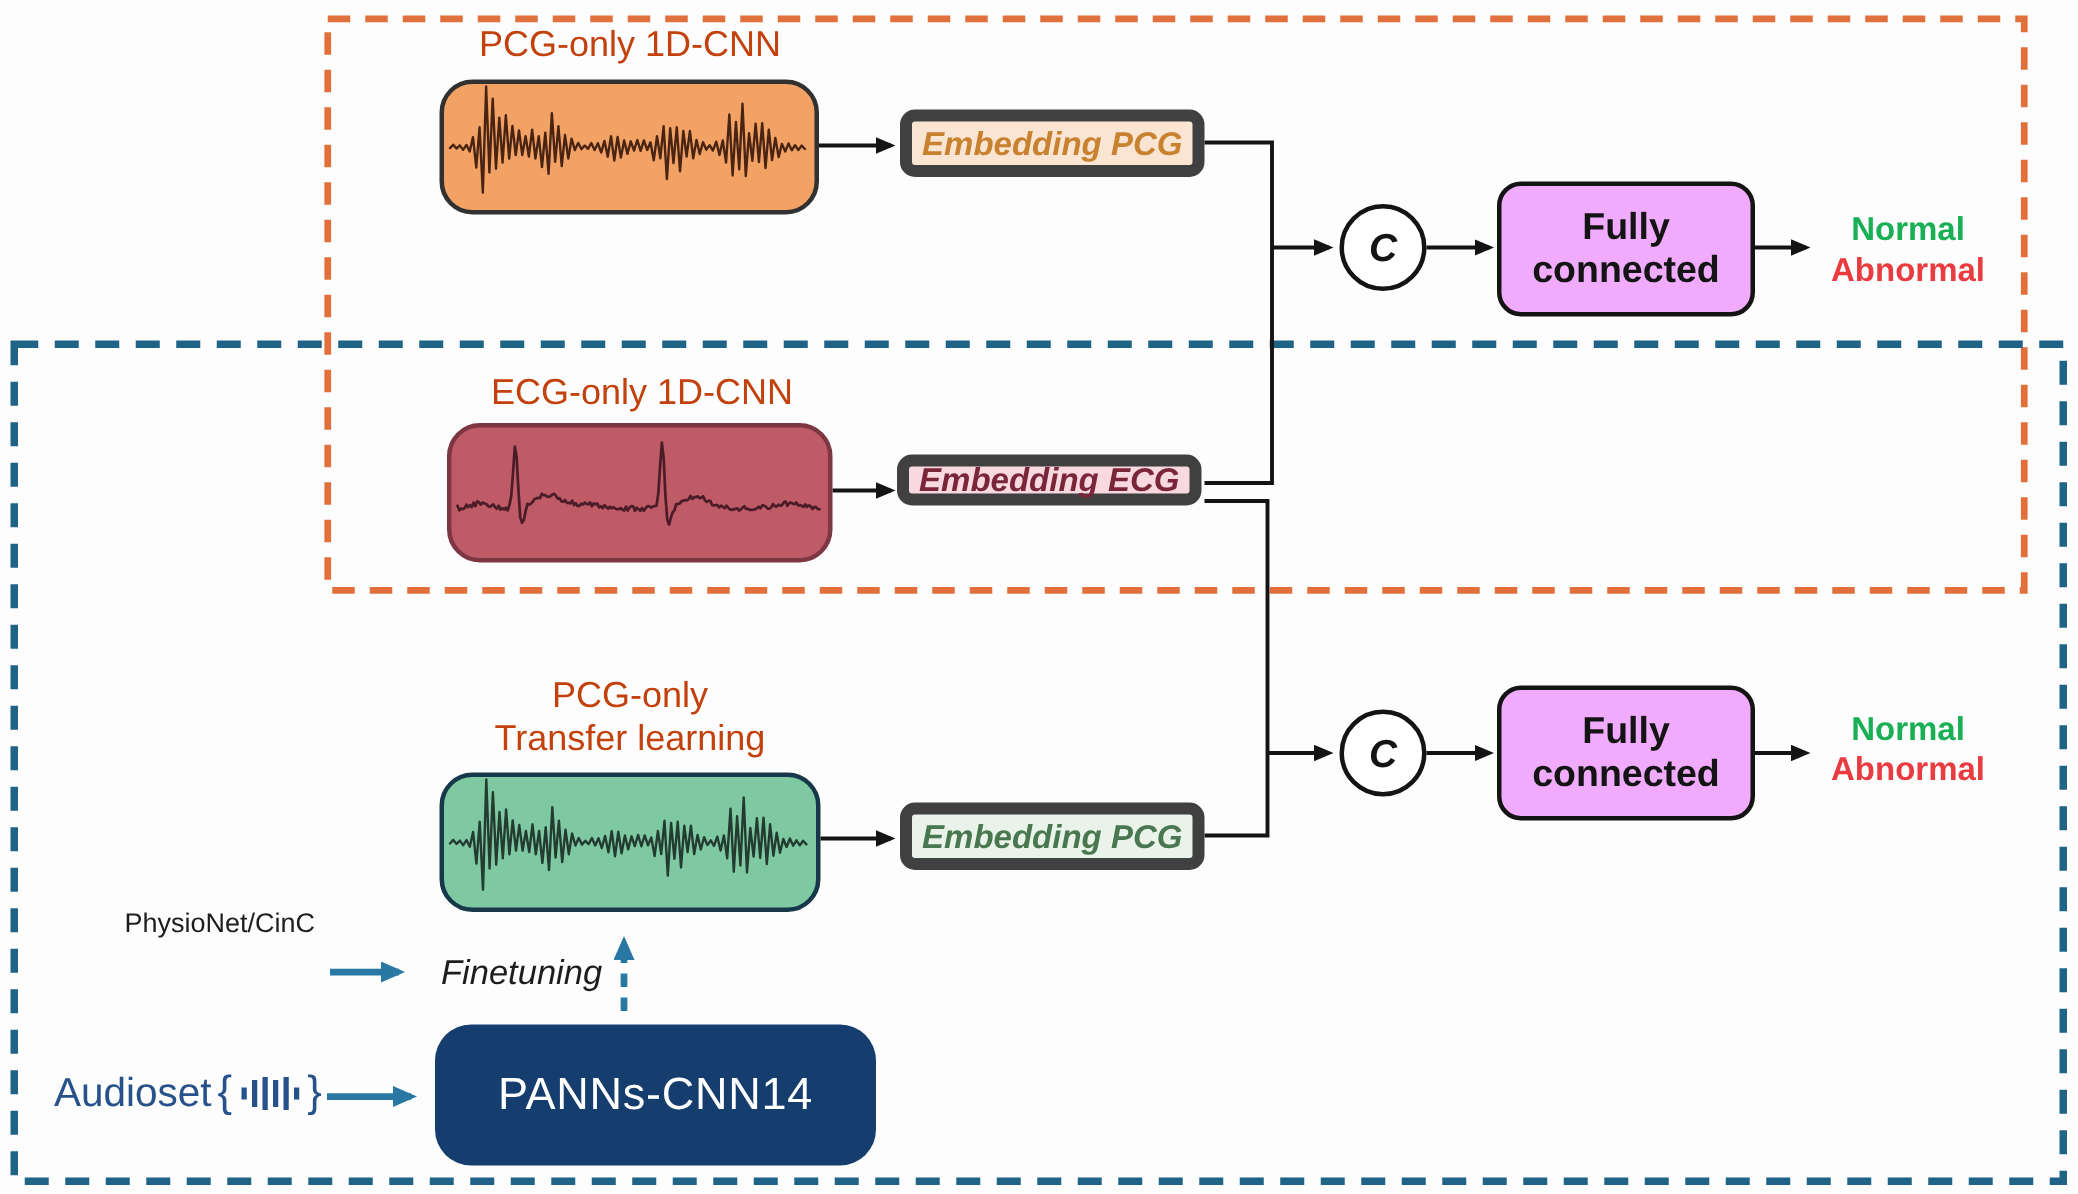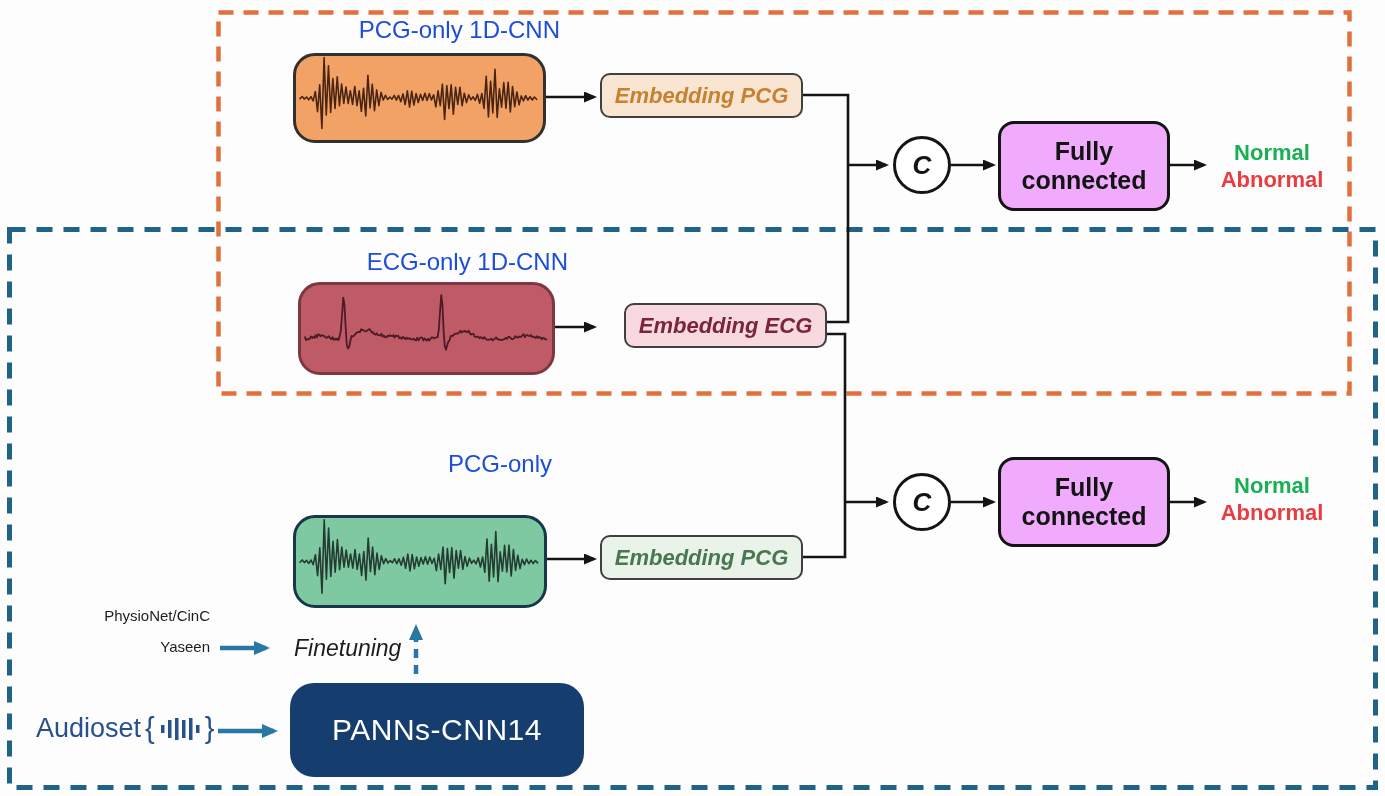--- a/index.html
+++ b/index.html
@@ -1,42 +1,42 @@
 <!DOCTYPE html>
 <html><head>
 <meta charset="utf-8">
 <style>
   html,body{margin:0;padding:0;background:#ffffff;font-family:"Liberation Sans",sans-serif;}
   .canvas{position:relative;width:1385px;height:796px;background:#fdfdfd;overflow:hidden;}
   .overlay{position:absolute;left:0;top:0;z-index:1;}
   .node{position:absolute;z-index:2;box-sizing:border-box;}
-  .title{color:#1d4ed8;font-size:24px;text-align:right;line-height:29px;}
+  .title{color:#c2410c;font-size:24px;text-align:center;line-height:29px;}
   .wavebox{border-radius:22px;overflow:hidden;}
   .wavebox svg{display:block;width:100%;height:100%;}
   .wavebox polyline{fill:none;stroke-width:1.6;stroke-linejoin:round;stroke-linecap:round;}
   #wavebox-pcg{background:#F2A264;border:3px solid #313131;}
   #wavebox-pcg polyline{stroke:#492413;}
   #wavebox-ecg{background:#BE5B66;border:3px solid #7D3743;}
   #wavebox-ecg polyline{stroke:#4A1C28;stroke-width:1.8;}
   #wavebox-transfer{background:#7FC9A2;border:3px solid #16384A;}
   #wavebox-transfer polyline{stroke:#233B31;}
-  .embed{border-radius:10px;border:2px solid #404040;display:flex;align-items:center;justify-content:center;
+  .embed{border-radius:10px;border:8px solid #404040;display:flex;align-items:center;justify-content:center;
          font-size:22px;font-weight:700;font-style:italic;}
   .embed-pcg{background:#FAE4D2;color:#C8812F;}
   .embed-ecg{background:#F9D9E0;color:#7A2638;}
   .embed-transfer{background:#E9F3E9;color:#49774F;}
   .concat{width:58px;height:58px;border-radius:50%;border:3px solid #141414;background:#fff;
           display:flex;align-items:center;justify-content:center;
           font-size:26px;font-weight:700;font-style:italic;color:#141414;}
   .fc{border-radius:16px;border:3px solid #141414;background:#f0abfc;display:flex;flex-direction:column;
       align-items:center;justify-content:center;font-size:25px;font-weight:700;color:#141414;line-height:29px;}
   .outputs{display:flex;flex-direction:column;text-align:center;font-size:22px;font-weight:700;line-height:27px;}
   .normal{color:#19AF54;}
   .abnormal{color:#E93C40;}
-  .datasets{text-align:right;font-size:15px;line-height:31px;color:#1d1d1d;}
+  .datasets{text-align:right;font-size:18px;line-height:31px;color:#1d1d1d;}
   .finetuning{font-style:italic;font-size:23px;color:#1d1d1d;}
   .audioset{display:flex;align-items:center;font-size:27px;color:#27518B;font-weight:500;}
   .audioset .brace{font-size:29px;font-weight:400;margin:0 4px;color:#27518B;}
   .panns{border-radius:24px;background:#153E6F;color:#ffffff;display:flex;align-items:center;
          justify-content:center;font-size:30px;font-weight:500;letter-spacing:.5px;}
 </style>
 </head>
 <body>
 
 <div class="canvas">
@@ -101,49 +101,49 @@
   </div>
 
   <div class="node title" style="left:288px;top:247px;width:280px;">ECG-only 1D-CNN</div>
 
   <div class="node wavebox" id="wavebox-ecg" style="left:298px;top:282px;width:257px;height:93px;">
     <svg viewBox="0 0 252 88" preserveAspectRatio="none">
       <polyline id="wave-ecg" points="4.0,52.7 5.2,55.8 6.4,54.6 7.6,55.1 8.8,54.3 10.0,52.1 11.2,53.7 12.4,52.3 13.6,53.6 14.8,50.7 16.0,53.0 17.2,49.8 18.4,50.4 19.6,52.0 20.8,50.6 22.0,51.2 23.2,51.5 24.4,52.9 25.6,53.5 26.8,52.7 28.0,51.9 29.2,53.8 30.4,54.8 31.6,52.7 32.8,55.4 34.0,54.4 35.2,55.3 36.4,54.1 37.6,55.9 38.8,52.2 40.0,46.2 41.2,30.3 42.4,12.9 43.6,19.7 44.8,42.2 46.0,60.6 47.2,64.3 48.4,62.5 49.6,56.4 50.8,51.5 52.0,52.1 53.2,51.3 54.4,50.0 55.6,48.2 56.8,47.9 58.0,47.4 59.2,47.7 60.4,44.8 61.6,45.6 62.8,45.6 64.0,46.6 65.2,46.8 66.4,46.2 67.6,45.1 68.8,44.7 70.0,46.2 71.2,48.1 72.4,47.7 73.6,49.8 74.8,50.1 76.0,48.8 77.2,50.8 78.4,50.8 79.6,51.2 80.8,49.3 82.0,52.3 83.2,51.1 84.4,52.9 85.6,52.9 86.8,51.4 88.0,52.0 89.2,50.7 90.4,51.5 91.6,51.8 92.8,50.6 94.0,53.1 95.2,51.2 96.4,51.8 97.6,51.3 98.8,53.9 100.0,53.1 101.2,54.4 102.4,52.4 103.6,53.6 104.8,54.7 106.0,53.3 107.2,54.6 108.4,53.7 109.6,54.5 110.8,55.1 112.0,55.1 113.2,54.3 114.4,55.5 115.6,56.0 116.8,53.3 118.0,56.0 119.2,54.0 120.4,53.0 121.6,53.2 122.8,56.1 124.0,54.1 125.2,55.1 126.4,56.2 127.6,54.3 128.8,56.1 130.0,54.4 131.2,53.0 132.4,53.1 133.6,54.0 134.8,53.3 136.0,53.0 137.2,52.8 138.4,44.7 139.6,26.4 140.8,10.2 142.0,20.4 143.2,46.2 144.4,62.1 145.6,65.5 146.8,60.9 148.0,57.2 149.2,55.9 150.4,51.6 151.6,51.6 152.8,51.2 154.0,49.7 155.2,49.3 156.4,48.9 157.6,49.2 158.8,48.2 160.0,46.2 161.2,48.2 162.4,47.0 163.6,47.0 164.8,46.4 166.0,47.6 167.2,47.3 168.4,46.3 169.6,49.0 170.8,50.2 172.0,49.4 173.2,49.5 174.4,52.2 175.6,52.6 176.8,52.3 178.0,52.3 179.2,53.9 180.4,52.7 181.6,53.4 182.8,54.4 184.0,52.7 185.2,54.1 186.4,55.2 187.6,55.6 188.8,55.2 190.0,54.9 191.2,54.4 192.4,56.0 193.6,55.4 194.8,54.0 196.0,53.1 197.2,54.9 198.4,54.8 199.6,55.6 200.8,55.5 202.0,55.5 203.2,55.2 204.4,54.5 205.6,53.4 206.8,54.5 208.0,52.5 209.2,52.6 210.4,53.4 211.6,54.7 212.8,54.8 214.0,53.8 215.2,51.7 216.4,52.9 217.6,53.4 218.8,52.0 220.0,52.7 221.2,52.4 222.4,50.5 223.6,49.8 224.8,52.8 226.0,51.0 227.2,50.6 228.4,51.3 229.6,51.8 230.8,50.6 232.0,52.5 233.2,52.3 234.4,52.8 235.6,53.6 236.8,51.8 238.0,53.6 239.2,52.5 240.4,53.1 241.6,55.0 242.8,53.5 244.0,53.7 245.2,55.0 246.4,55.1"></polyline>
     </svg>
   </div>
 
-  <div class="node embed embed-ecg" style="left:624px;top:303px;width:203px;height:45px;">Embedding ECG</div>
+  <div class="node embed embed-ecg" style="left:598px;top:303px;width:203px;height:34px;">Embedding ECG</div>
 
   <div class="node concat" style="left:893px;top:473px;">C</div>
 
   <div class="node fc" style="left:998px;top:457px;width:172px;height:90px;">
     <span>Fully</span>
     <span>connected</span>
   </div>
 
   <div class="node outputs" style="left:1208px;top:472px;width:128px;">
     <span class="normal">Normal</span>
     <span class="abnormal">Abnormal</span>
   </div>
 
   <div class="node title" style="left:288px;top:449px;width:264px;">
     <div>PCG-only</div>
+    <div>Transfer learning</div>
   </div>
 
   <div class="node wavebox" id="wavebox-transfer" style="left:293px;top:515px;width:254px;height:93px;">
     <svg viewBox="0 0 248 88" preserveAspectRatio="none">
       <polyline id="wave-pcg-2" points="4.0,44.8 6.2,42.4 8.4,45.1 10.6,42.9 12.8,46.0 15.0,42.5 17.2,47.1 19.4,37.1 21.6,58.4 23.8,30.2 26.0,76.0 28.2,1.7 30.4,61.8 32.6,10.2 34.8,59.2 37.0,23.5 39.2,54.9 41.4,21.8 43.6,52.2 45.8,29.3 48.0,49.7 50.2,32.4 52.4,49.7 54.6,36.4 56.8,50.7 59.0,31.9 61.2,52.1 63.4,36.4 65.6,58.0 67.8,33.9 70.0,62.8 72.2,20.3 74.4,54.4 76.6,29.5 78.8,57.4 81.0,35.5 83.2,52.1 85.4,38.1 87.6,46.2 89.8,41.1 92.0,45.6 94.2,43.0 96.4,45.3 98.6,41.2 100.8,46.2 103.0,41.3 105.2,47.9 107.4,39.7 109.6,50.8 111.8,36.5 114.0,53.5 116.2,36.9 118.4,51.4 120.6,39.4 122.8,48.8 125.0,40.0 127.2,46.6 129.4,39.1 131.6,46.7 133.8,39.4 136.0,46.1 138.2,40.7 140.4,53.3 142.6,36.4 144.8,52.0 147.0,29.5 149.2,66.5 151.4,30.9 153.6,55.2 155.8,30.2 158.0,61.0 160.2,32.8 162.4,50.7 164.6,32.8 166.8,52.0 169.0,39.0 171.2,48.9 173.4,40.6 175.6,45.9 177.8,42.7 180.0,46.5 182.2,40.2 184.4,49.6 186.6,39.4 188.8,54.9 191.0,21.3 193.2,63.9 195.4,26.5 197.6,59.7 199.8,13.8 202.0,64.4 204.2,34.3 206.4,53.7 208.6,27.7 210.8,54.6 213.0,27.4 215.2,58.7 217.4,31.9 219.6,53.1 221.8,37.6 224.0,51.1 226.2,41.8 228.4,47.2 230.6,41.5 232.8,46.3 235.0,42.7 237.2,46.1 239.4,43.0 241.6,45.4"></polyline>
     </svg>
   </div>
 
   <div class="node embed embed-transfer" style="left:600px;top:535px;width:203px;height:45px;">Embedding PCG</div>
 
   <div class="node datasets" style="left:8px;top:600px;width:202px;">
     <div>PhysioNet/CinC</div>
-    <div>Yaseen</div>
   </div>
 
   <div class="node finetuning" style="left:294px;top:635px;">Finetuning</div>
 
   <div class="node audioset" style="left:36px;top:712px;">
     <span>Audioset</span>
     <span class="brace">{</span>
     <svg width="42" height="28" viewBox="0 0 42 28">
       <g fill="#27518B">
         <rect x="2" y="10" width="3.5" height="8"></rect>

